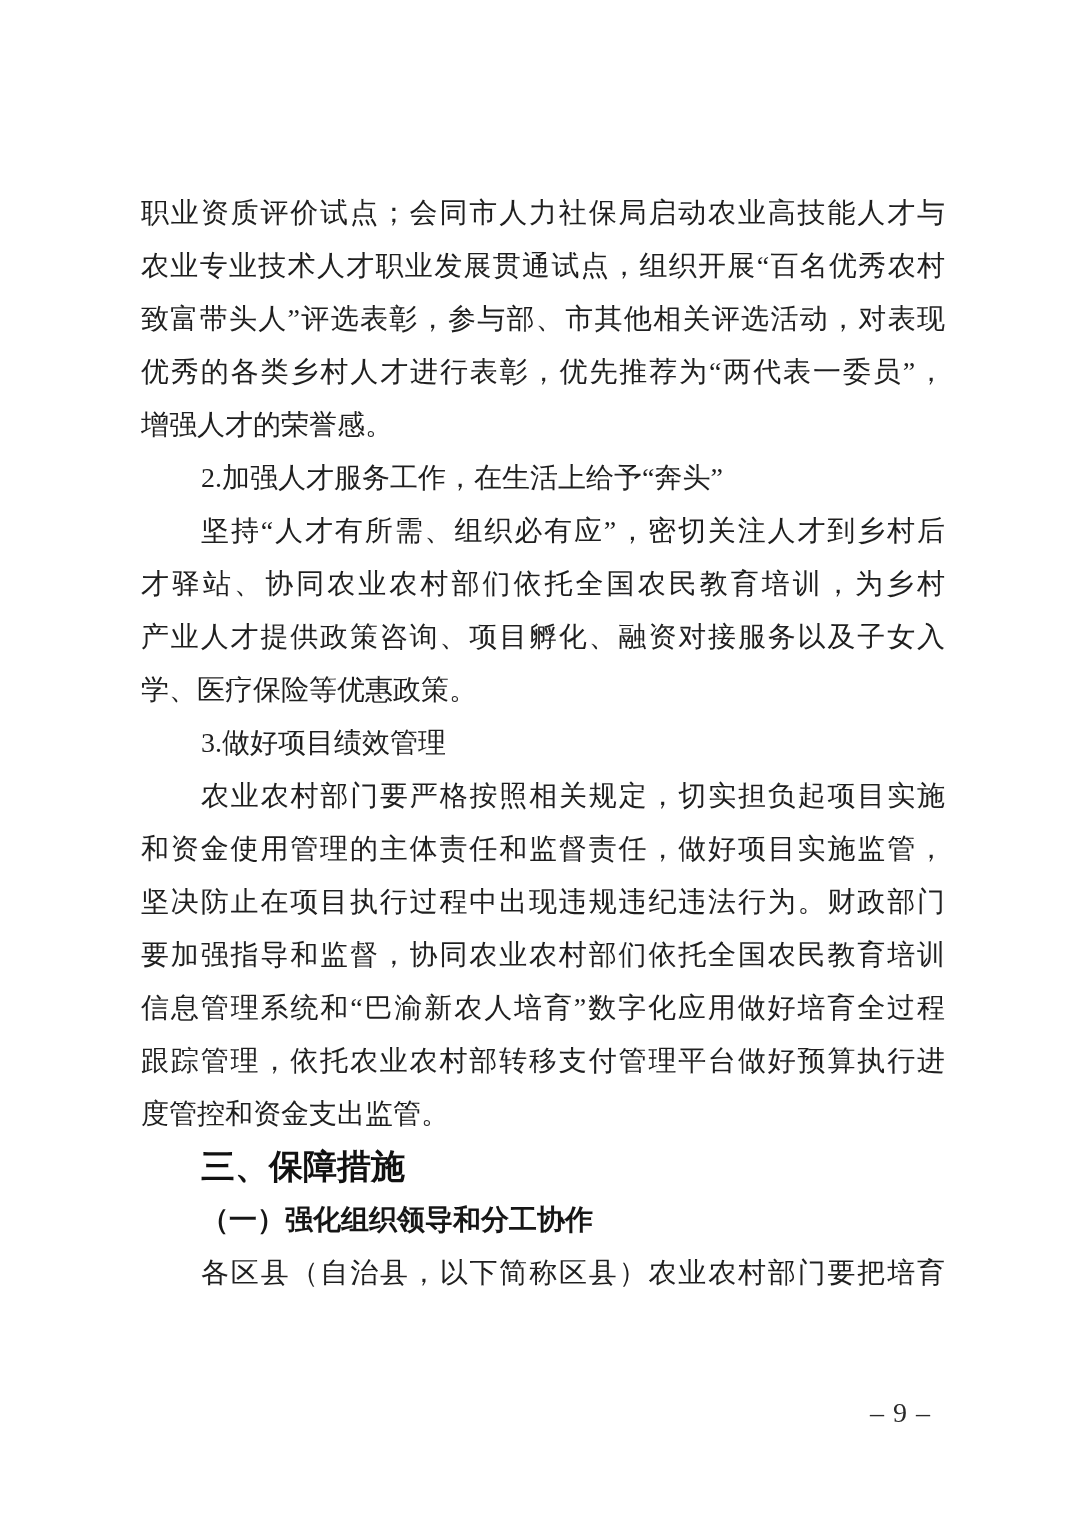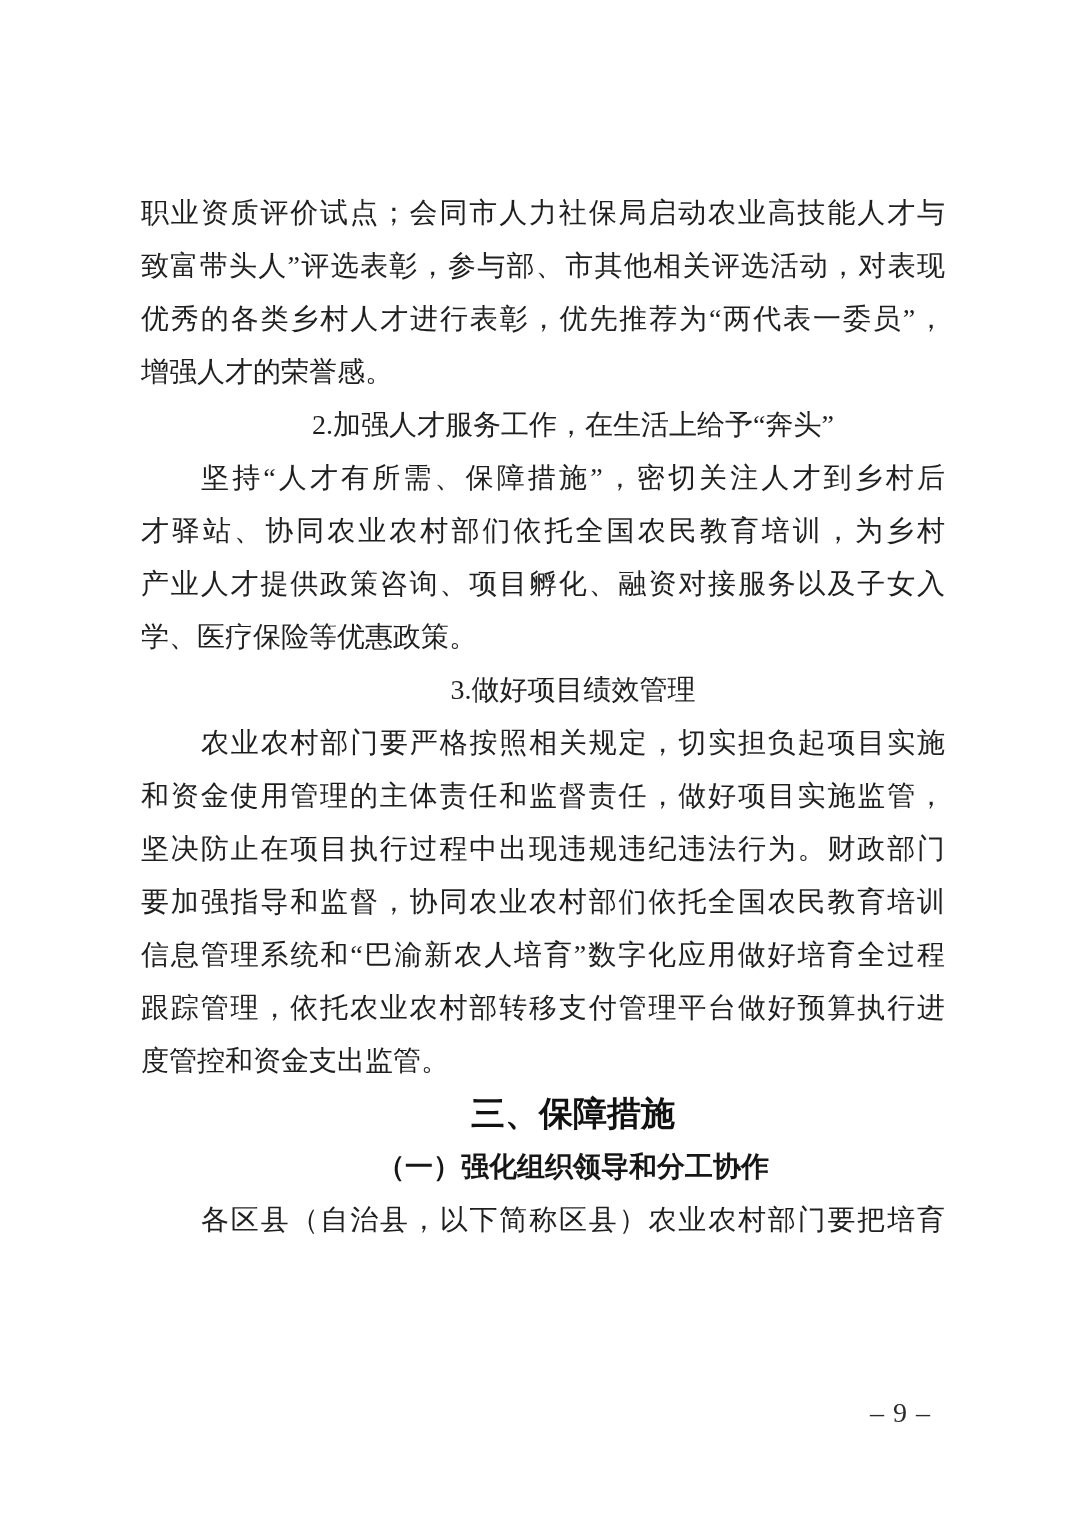--- a/index.html
+++ b/index.html
@@ -38,21 +38,20 @@
     overflow: hidden;
     font-family: "Liberation Serif", "DejaVu Serif", serif;
   }
   .line.fill {
     text-align: justify;
     text-align-last: justify;
     text-justify: inter-character;
   }
   .line.indent {
     padding-left: 60px;
-    text-align: center;
   }
   .line.h1 {
     font-family: "Liberation Sans", "DejaVu Sans", sans-serif;
     font-weight: 700;
     font-size: 34px;
     color: #111111;
   }
   .line.h2 {
     font-weight: 600;
     font-size: 28px;
@@ -70,25 +69,26 @@
     letter-spacing: 1px;
     white-space: nowrap;
   }
 </style>
 </head>
 <body>
 
 <div class="sheet">
   <div class="body-text">
       <div class="line fill">职业资质评价试点；会同市人力社保局启动农业高技能人才与</div>
+      <div class="line fill">农业专业技术人才职业发展贯通试点，组织开展“百名优秀农村</div>
       <div class="line fill">致富带头人”评选表彰，参与部、市其他相关评选活动，对表现</div>
       <div class="line fill">优秀的各类乡村人才进行表彰，优先推荐为“两代表一委员”，</div>
       <div class="line">增强人才的荣誉感。</div>
       <div class="line indent">2.加强人才服务工作，在生活上给予“奔头”</div>
-      <div class="line indent fill">坚持“人才有所需、保障措施”，密切关注人才到乡村后</div>
+      <div class="line indent fill">坚持“人才有所需、组织必有应”，密切关注人才到乡村后</div>
       <div class="line fill">才驿站、协同农业农村部们依托全国农民教育培训，为乡村</div>
       <div class="line fill">产业人才提供政策咨询、项目孵化、融资对接服务以及子女入</div>
       <div class="line">学、医疗保险等优惠政策。</div>
       <div class="line indent">3.做好项目绩效管理</div>
       <div class="line indent fill">农业农村部门要严格按照相关规定，切实担负起项目实施</div>
       <div class="line fill">和资金使用管理的主体责任和监督责任，做好项目实施监管，</div>
       <div class="line fill">坚决防止在项目执行过程中出现违规违纪违法行为。财政部门</div>
       <div class="line fill">要加强指导和监督，协同农业农村部们依托全国农民教育培训</div>
       <div class="line fill">信息管理系统和“巴渝新农人培育”数字化应用做好培育全过程</div>
       <div class="line fill">跟踪管理，依托农业农村部转移支付管理平台做好预算执行进</div>

